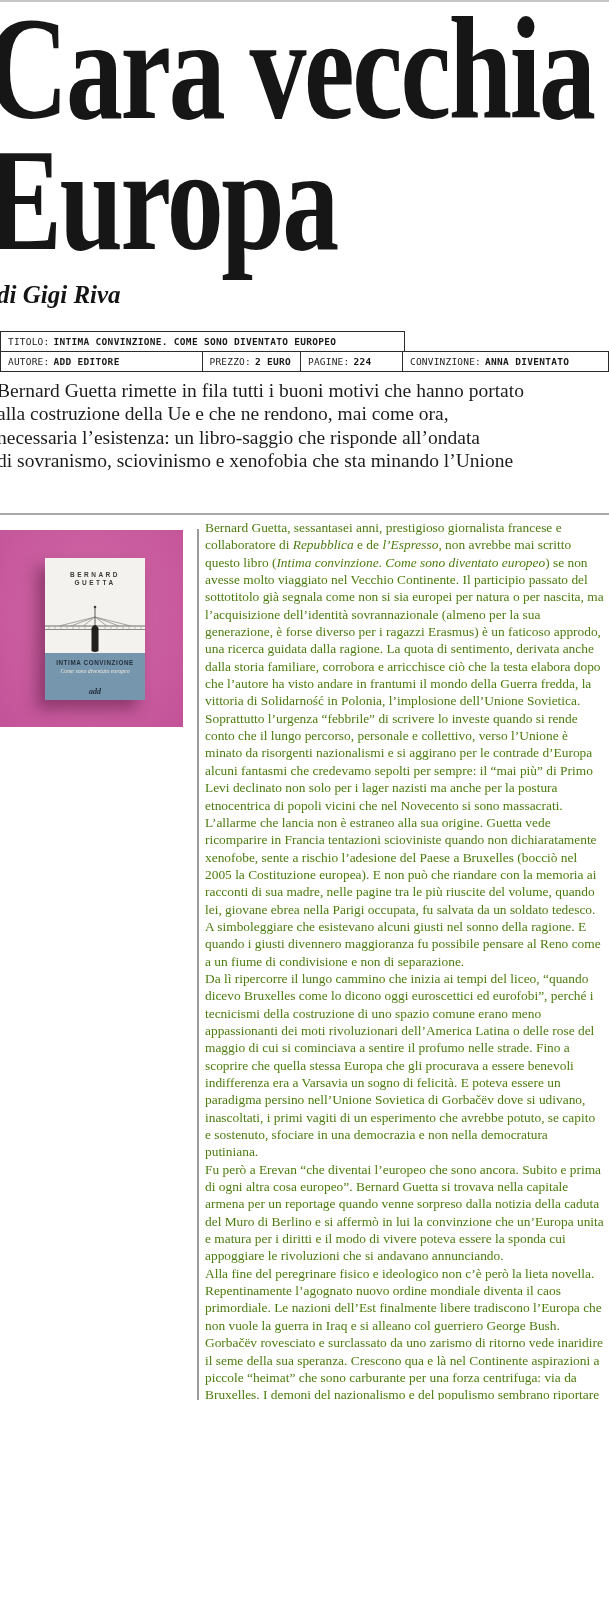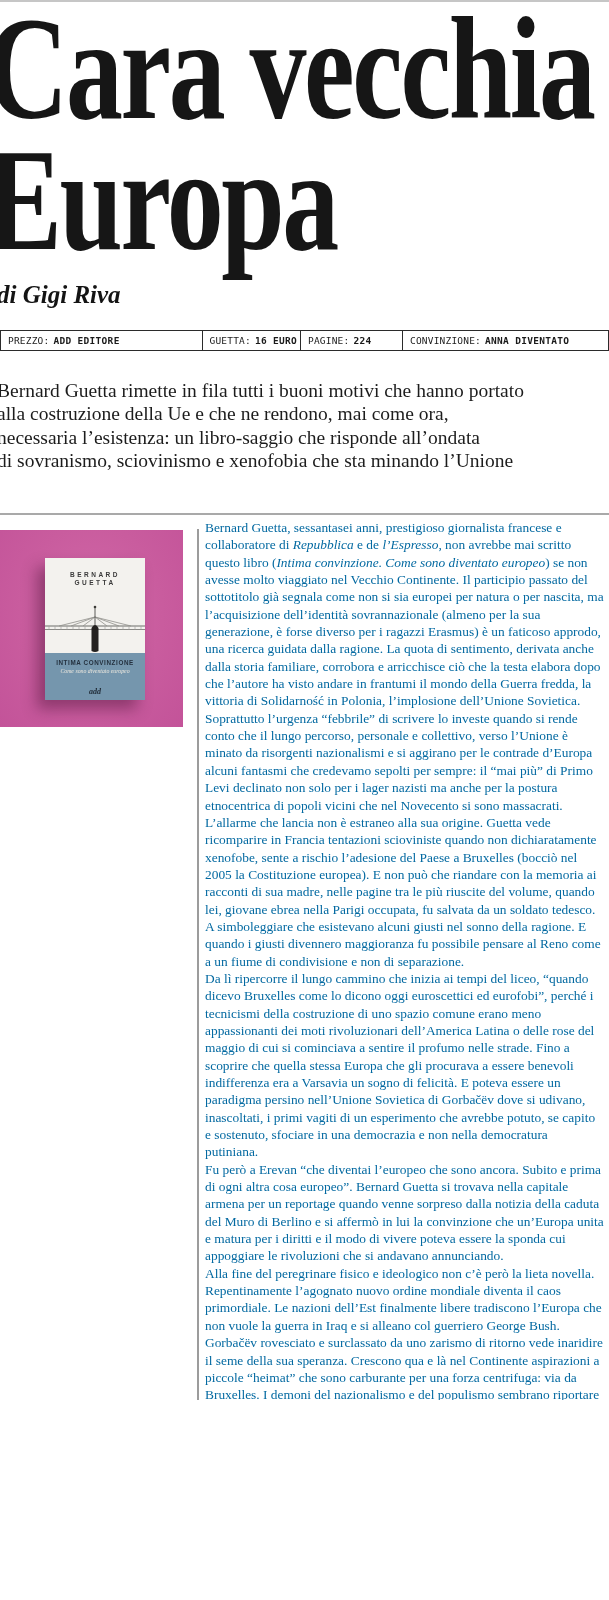--- a/index.html
+++ b/index.html
@@ -56,21 +56,21 @@
   .cover-band { height:47px; background:#7596ad; display:flex; flex-direction:column;
     align-items:center; padding:6px 0 4px; box-sizing:border-box; }
   .cover-title { font-family:"Liberation Sans", sans-serif; font-weight:bold;
     font-size:6.3px; letter-spacing:0.6px; color:#24313f; }
   .cover-subtitle { font-style:italic; font-size:5.8px; color:#ece8df; margin-top:1.5px; }
   .cover-publisher { margin-top:auto; font-family:"Liberation Serif", serif;
     font-weight:bold; font-style:italic; font-size:8px; color:#222e3a; }
 
   
   .body-col { position:absolute; left:205px; top:519px; width:399px; height:1059px;
-    overflow:hidden; font-size:13.4px; line-height:17.35px; color:#0369a1; }
+    overflow:hidden; font-size:13.4px; line-height:17.35px; color:#4d7c0f; }
   .body-col p { margin:0; }
   .copyright { position:absolute; left:205px; top:1585px;
     font-family:"DejaVu Sans", sans-serif; font-weight:bold;
     font-size:7.5px; letter-spacing:0.9px; color:#3c3c3c;text-align:right; }
 
   
   .rubriche { position:absolute; left:-2px; top:1544px;
     font-family:"Liberation Sans", sans-serif; color:#161616; }
   .rubriche .rtitle { font-weight:bold; font-size:13.5px; margin-bottom:3px; }
   .rubriche .rline { font-size:12.5px; line-height:15.5px; color:#1d1d1d; }
@@ -83,29 +83,33 @@
 
   <div class="headline">
     <div>Cara vecchia</div>
     <div>Europa</div>
   </div>
 
   <div class="byline">di Gigi Riva</div>
 
   <div class="book-table">
     <div class="trow">
+      <div class="tcell w-titolo">
+        <span class="lbl">TITOLO:</span>
+        <span class="val">INTIMA CONVINZIONE. COME SONO DIVENTATO EUROPEO</span>
+      </div>
     </div>
     <div class="trow">
       <div class="tcell w-editore">
-        <span class="lbl">PREZZO:</span>
+        <span class="lbl">AUTORE:</span>
         <span class="val">ADD EDITORE</span>
       </div>
       <div class="tcell w-prezzo">
-        <span class="lbl">GUETTA:</span>
-        <span class="val">16 EURO</span>
+        <span class="lbl">PREZZO:</span>
+        <span class="val">2 EURO</span>
       </div>
       <div class="tcell w-pagine">
         <span class="lbl">PAGINE:</span>
         <span class="val">224</span>
       </div>
       <div class="tcell w-trad">
         <span class="lbl">CONVINZIONE:</span>
         <span class="val">ANNA DIVENTATO</span>
       </div>
     </div>

